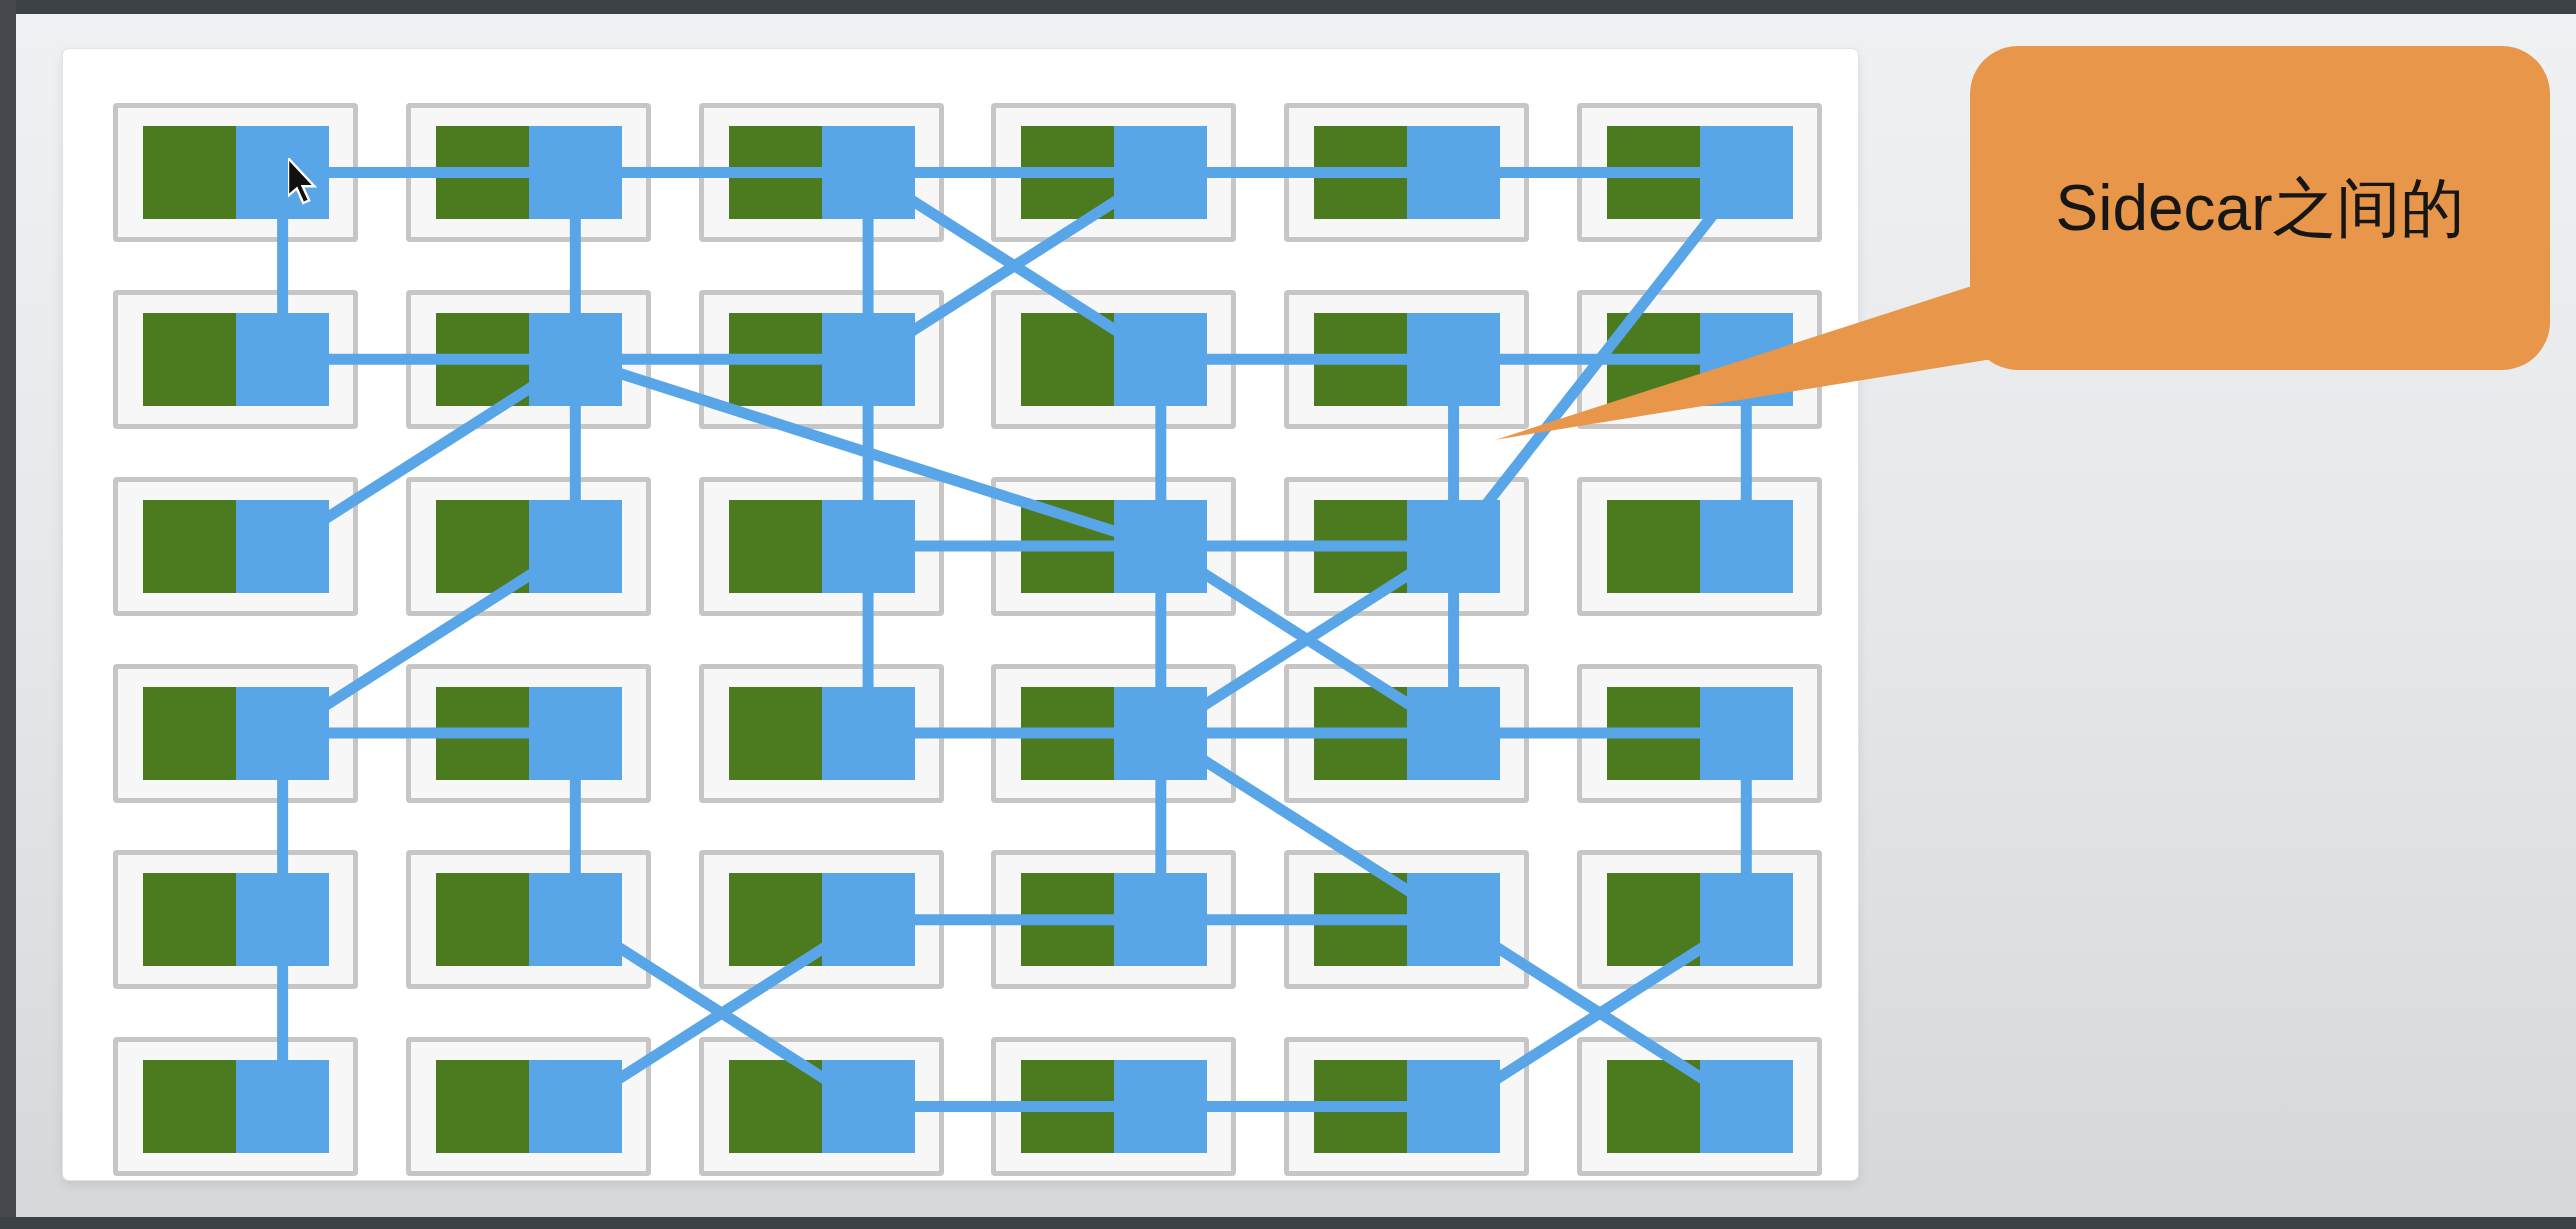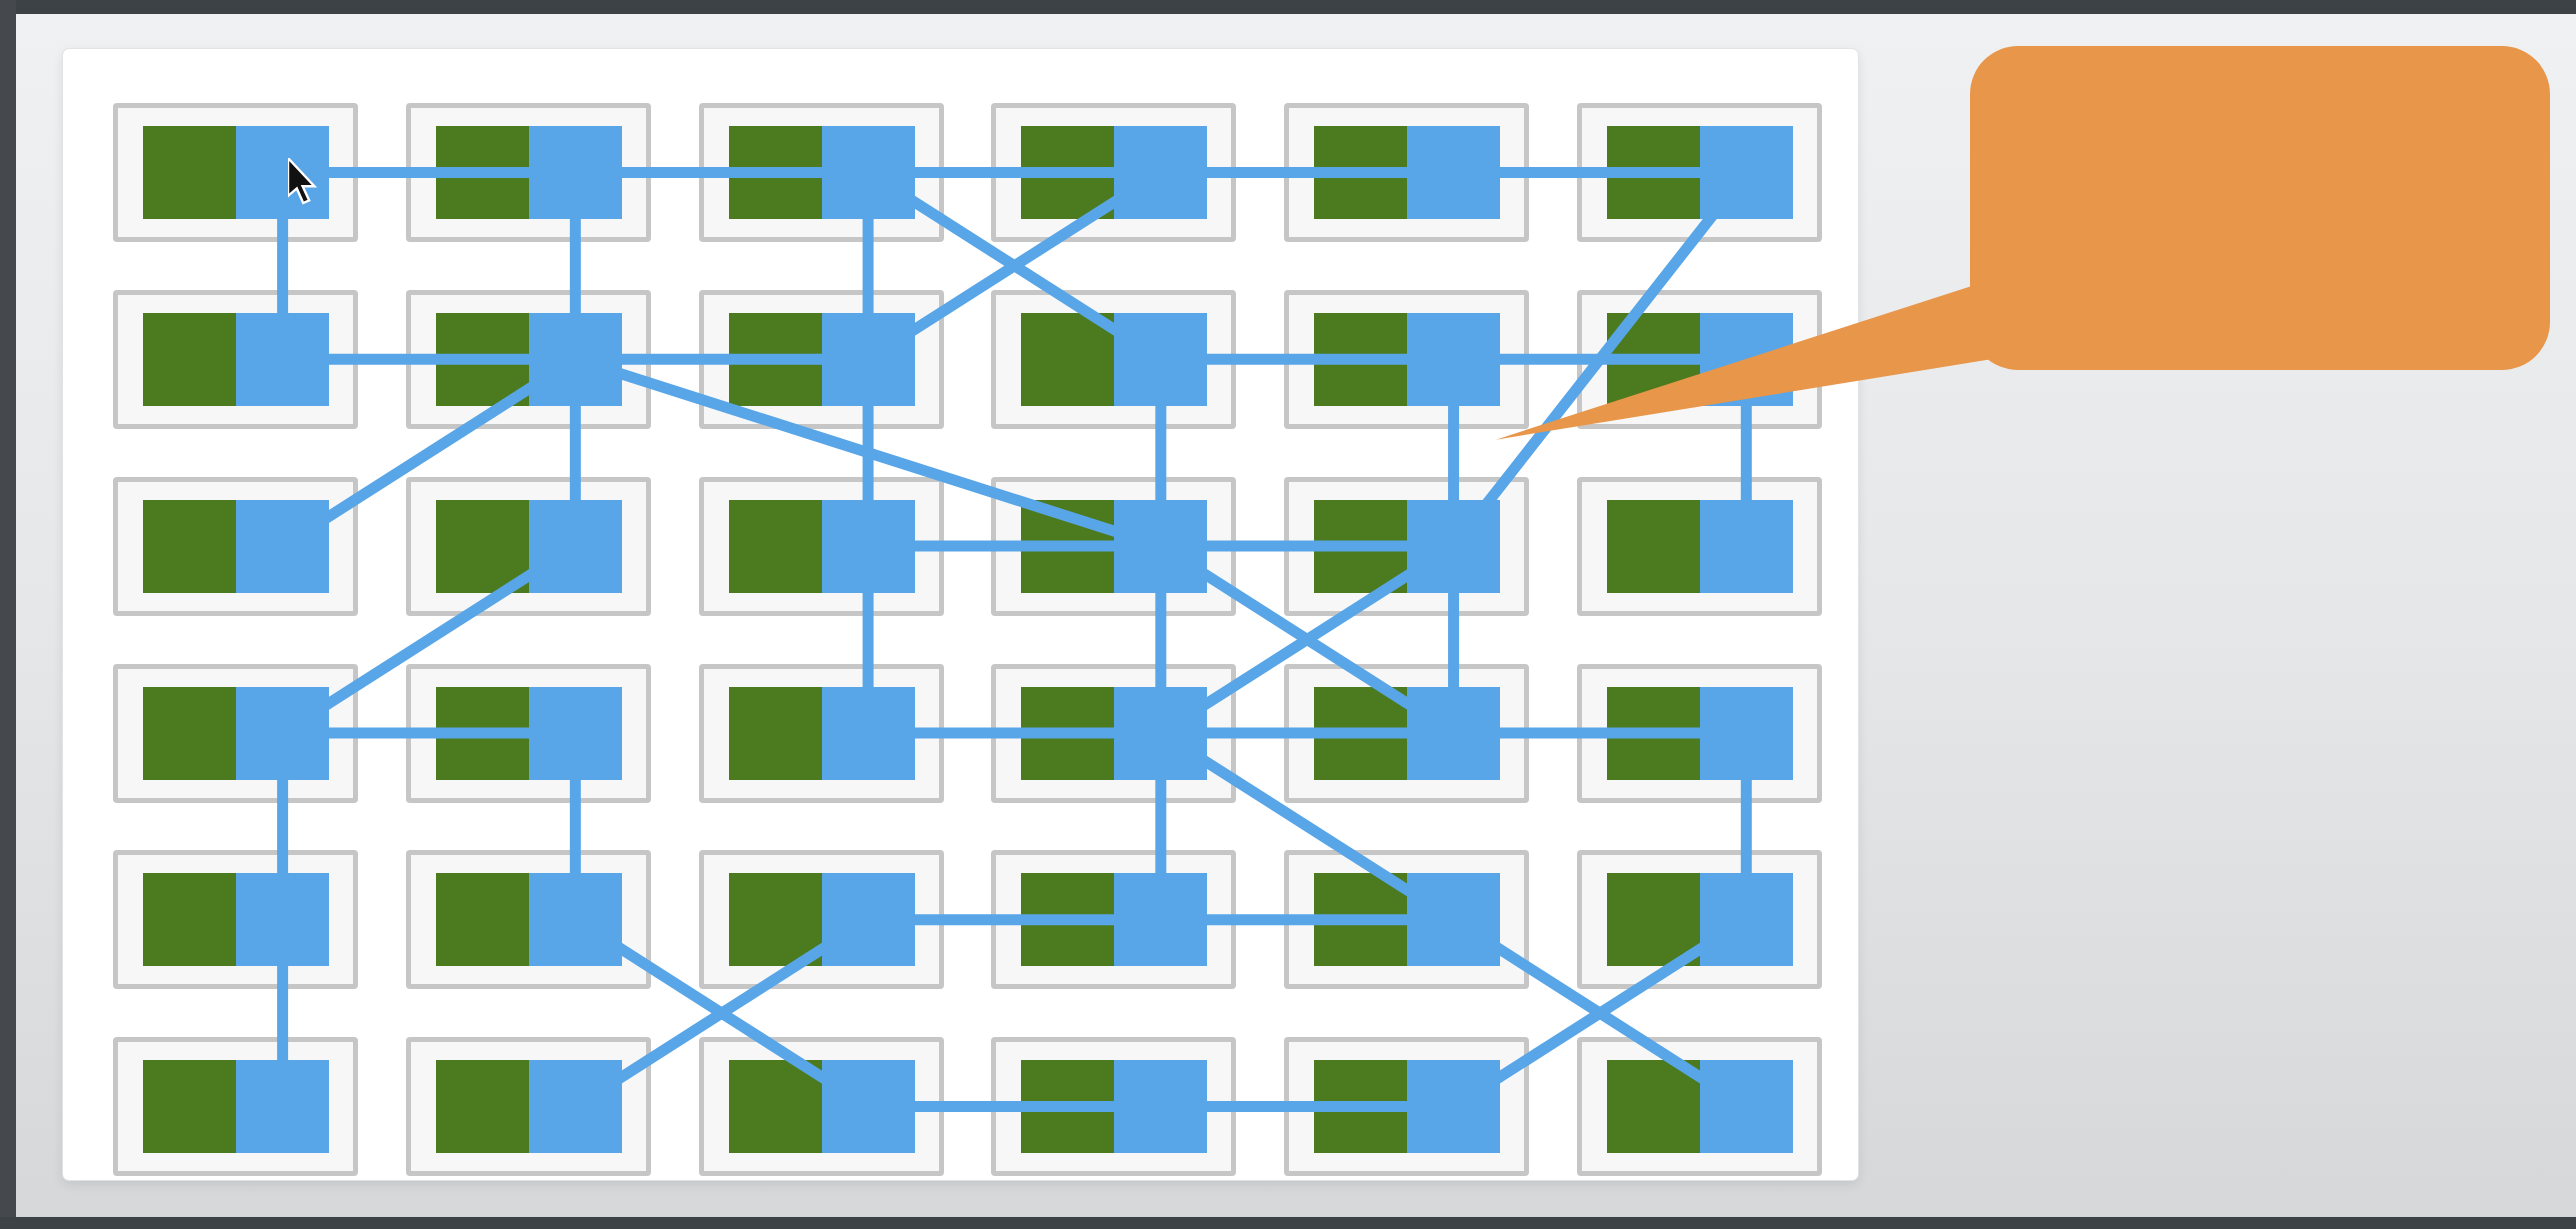--- a/index.html
+++ b/index.html
@@ -241,18 +241,19 @@
       <line x1="512.5" y1="871.5" x2="805.5" y2="1058.5" stroke="#58A6E8" stroke-width="11" stroke-linecap="round"></line>
       <line x1="805.5" y1="871.5" x2="512.5" y2="1058.5" stroke="#58A6E8" stroke-width="11" stroke-linecap="round"></line>
     </svg>
 </div>
 
 <svg id="tail-svg" viewBox="0 0 2578 1230">
   <polygon id="tail-poly" points="2030,268 2100,342 1497,440" fill="#E8964A"></polygon>
 </svg>
 
 <div class="callout" style="background: rgb(232, 150, 74); color: rgb(22, 22, 22);">
+  <div class="line">Sidecar之间的</div>
 </div>
 
 <svg id="cursor" width="40" height="54" viewBox="0 0 20 27">
   <polygon points="0,0 0,19 4.4,15.2 7.6,22.5 10.6,21.2 7.3,14.1 13.2,14.1" fill="#111111" stroke="#ffffff" stroke-width="1.2"></polygon>
 </svg>
 
 
 </body></html>

